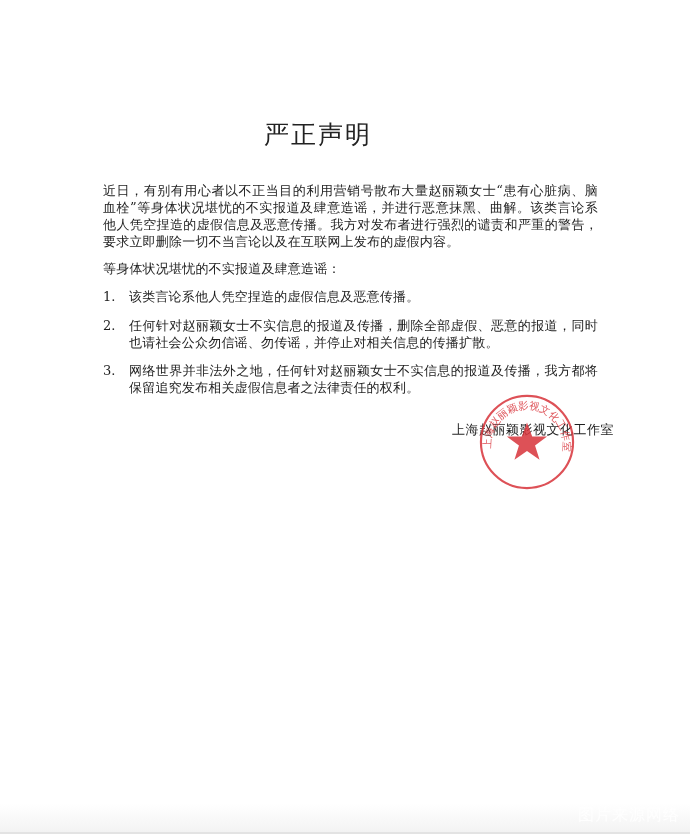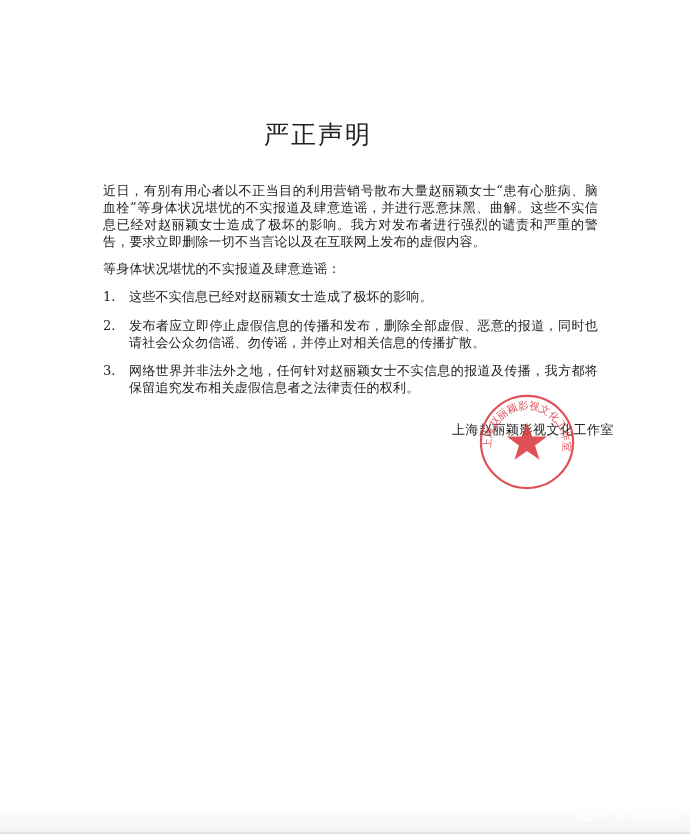--- a/index.html
+++ b/index.html
@@ -17,32 +17,32 @@
   .bottom-bar { position:absolute; left:0; bottom:0; width:690px; height:28px;
                 background:linear-gradient(#ffffff,#f3f3f3); border-bottom:2px solid #e3e3e3; }
   .watermark { position:absolute; right:10px; bottom:6px; font-size:16px; color:#ffffff;
                font-family:"DejaVu Sans",sans-serif; letter-spacing:1px; opacity:0.9; }
 </style>
 </head>
 <body>
 
 <div class="title">严正声明</div>
 
-<div class="para" style="top:182px;">近日，有别有用心者以不正当目的利用营销号散布大量赵丽颖女士“患有心脏病、脑血栓”等身体状况堪忧的不实报道及肆意造谣，并进行恶意抹黑、曲解。这些不实信息已经对赵丽颖女士造成了极坏的影响。我方对发布者进行强烈的谴责和严重的警告，要求立即删除一切不当言论以及在互联网上发布的虚假内容。</div>
+<div class="para" style="top:182px;">近日，有别有用心者以不正当目的利用营销号散布大量赵丽颖女士“患有心脏病、脑血栓”等身体状况堪忧的不实报道及肆意造谣，并进行恶意抹黑、曲解。该类言论系他人凭空捏造的虚假信息及恶意传播。我方对发布者进行强烈的谴责和严重的警告，要求立即删除一切不当言论以及在互联网上发布的虚假内容。</div>
 
 <div class="para" style="top:260px;">等身体状况堪忧的不实报道及肆意造谣：</div>
 
 <div class="item" style="top:288px;">
   <span class="num">1.</span>
-  <span class="txt">这些不实信息已经对赵丽颖女士造成了极坏的影响。</span>
+  <span class="txt">该类言论系他人凭空捏造的虚假信息及恶意传播。</span>
 </div>
 
 <div class="item" style="top:317px;">
   <span class="num">2.</span>
-  <span class="txt">发布者应立即停止虚假信息的传播和发布，删除全部虚假、恶意的报道，同时也请社会公众勿信谣、勿传谣，并停止对相关信息的传播扩散。</span>
+  <span class="txt">任何针对赵丽颖女士不实信息的报道及传播，删除全部虚假、恶意的报道，同时也请社会公众勿信谣、勿传谣，并停止对相关信息的传播扩散。</span>
 </div>
 
 <div class="item" style="top:362px;">
   <span class="num">3.</span>
   <span class="txt">网络世界并非法外之地，任何针对赵丽颖女士不实信息的报道及传播，我方都将保留追究发布相关虚假信息者之法律责任的权利。</span>
 </div>
 
 <div class="sig">上海赵丽颖影视文化工作室</div>
 
 <svg class="stamp" viewBox="0 0 100 100">

